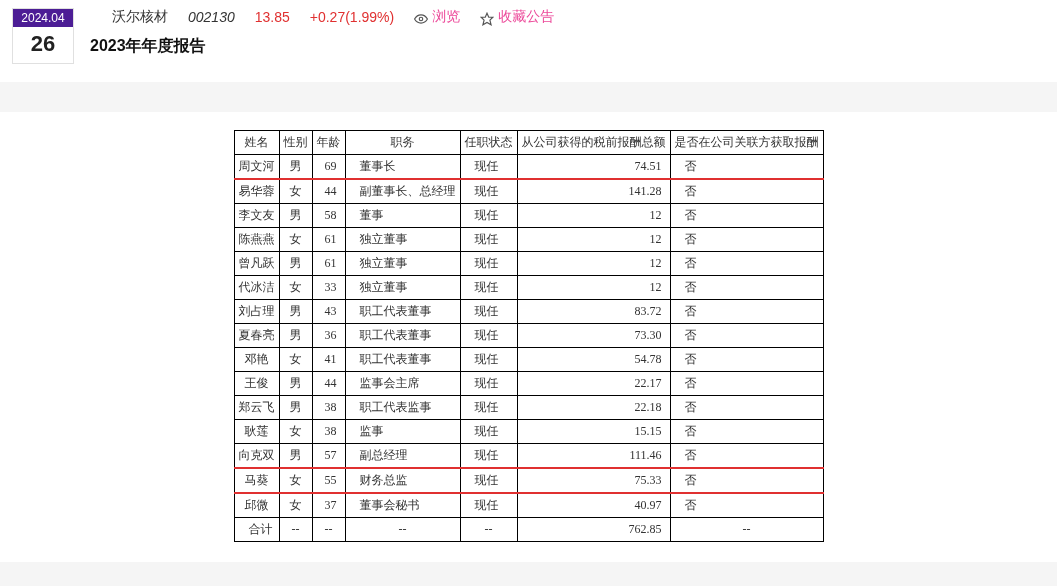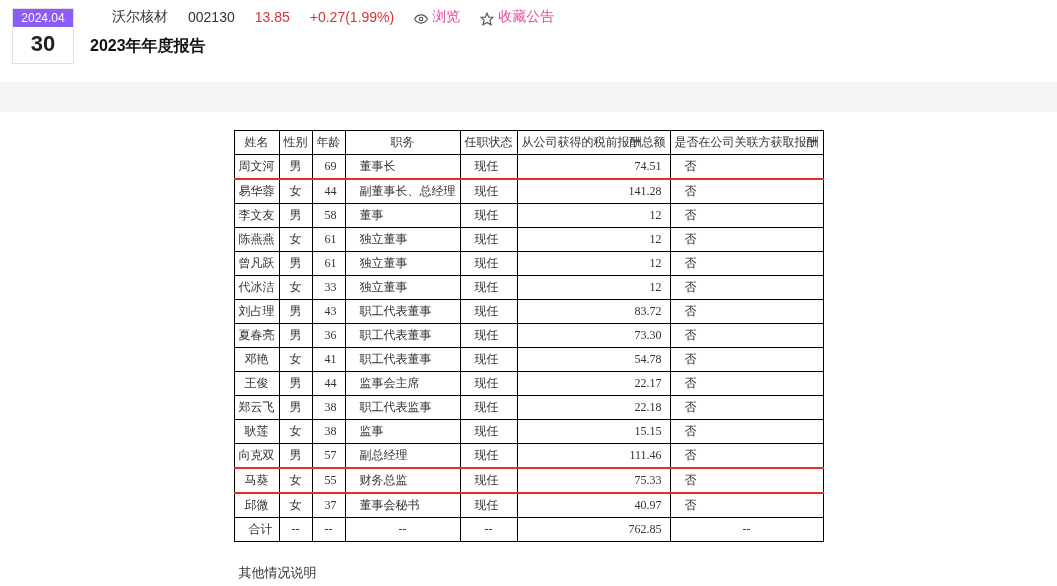--- a/index.html
+++ b/index.html
@@ -18,21 +18,21 @@
     gap: 16px;
   }
   .date-box {
     display: flex;
     flex-direction: column;
     align-items: center;
     border: 1px solid #e0e0e0;
     width: 62px;
   }
   .date-top {
-    background: #8b5cf6;
+    background: #4c1d95;
     color: #fff;
     width: 100%;
     text-align: center;
     padding: 2px 0;
     font-size: 12px;
   }
   .date-bottom {
     font-size: 22px;
     font-weight: bold;
     padding: 4px 0 6px;
@@ -41,21 +41,21 @@
   .title-block { flex: 1; }
   .stock-line {
     display: flex;
     align-items: center;
     gap: 20px;
     font-size: 14px;
     margin-bottom: 10px;
     margin-left: 22px;
   }
   .stock-name { color: #333; }
-  .stock-code { color: #333; }
+  .stock-code { color: #333; font-style: italic; }
   .price { color: #e03030; }
   .change { color: #e03030; }
   .meta-link { color: #ec4899; cursor: pointer; display: inline-flex; align-items: flex-end; gap: 4px; }
   .report-title { font-size: 16px; font-weight: bold; color: #111; }
   .gap { height: 30px; background: #f5f5f5; }
   .content {
     background: #fff;
     margin: 0;
     padding: 0;
     display: flex;
@@ -89,21 +89,21 @@
     padding-left: 60px;
   }
   svg { display: inline-block; vertical-align: middle; }
 </style>
 </head>
 <body>
 
 <div class="header">
   <div class="date-box">
     <div class="date-top">2024.04</div>
-    <div class="date-bottom">30</div>
+    <div class="date-bottom">26</div>
   </div>
   <div class="title-block">
     <div class="stock-line">
       <span class="stock-name">沃尔核材</span>
       <span class="stock-code">002130</span>
       <span class="price">13.85</span>
       <span class="change">+0.27(1.99%)</span>
       <span class="meta-link">
         <svg width="14" height="14" viewBox="0 0 24 24" fill="none" stroke="#555" stroke-width="2">
             <path d="M1 12s4-7 11-7 11 7 11 7-4 7-11 7S1 12 1 12z"></path>
@@ -278,15 +278,14 @@
             <td class="left">合计</td>
             <td>--</td>
             <td>--</td>
             <td>--</td>
             <td>--</td>
             <td class="right">762.85</td>
             <td>--</td>
           </tr>
         </tbody>
     </table>
-    <div class="other-note">其他情况说明</div>
   </div>
 </div>
 
 </body></html>

